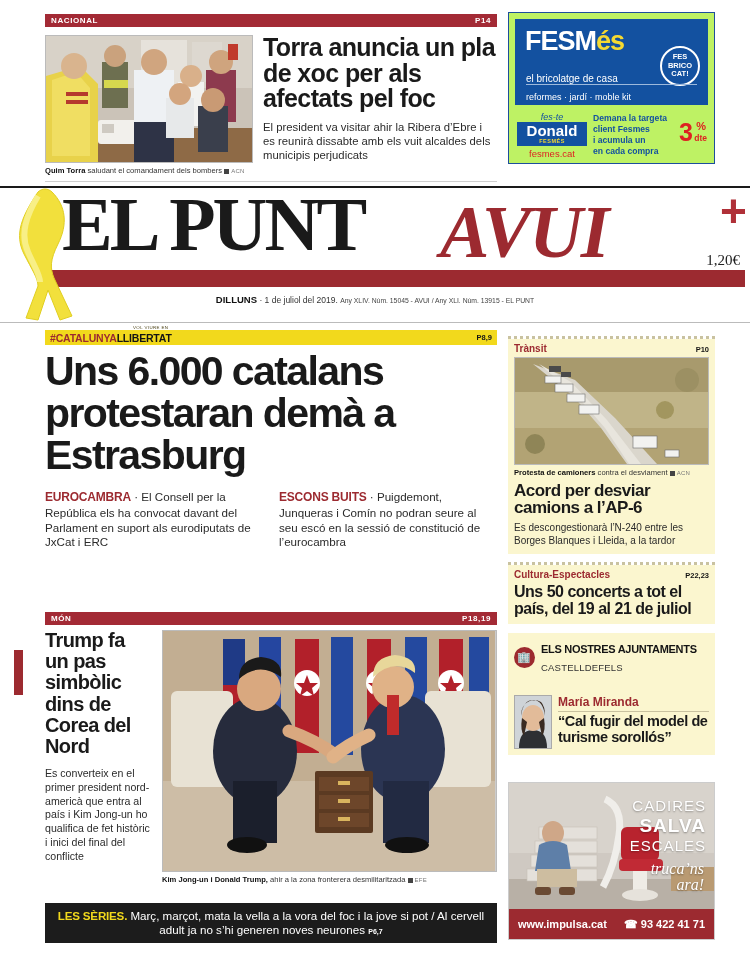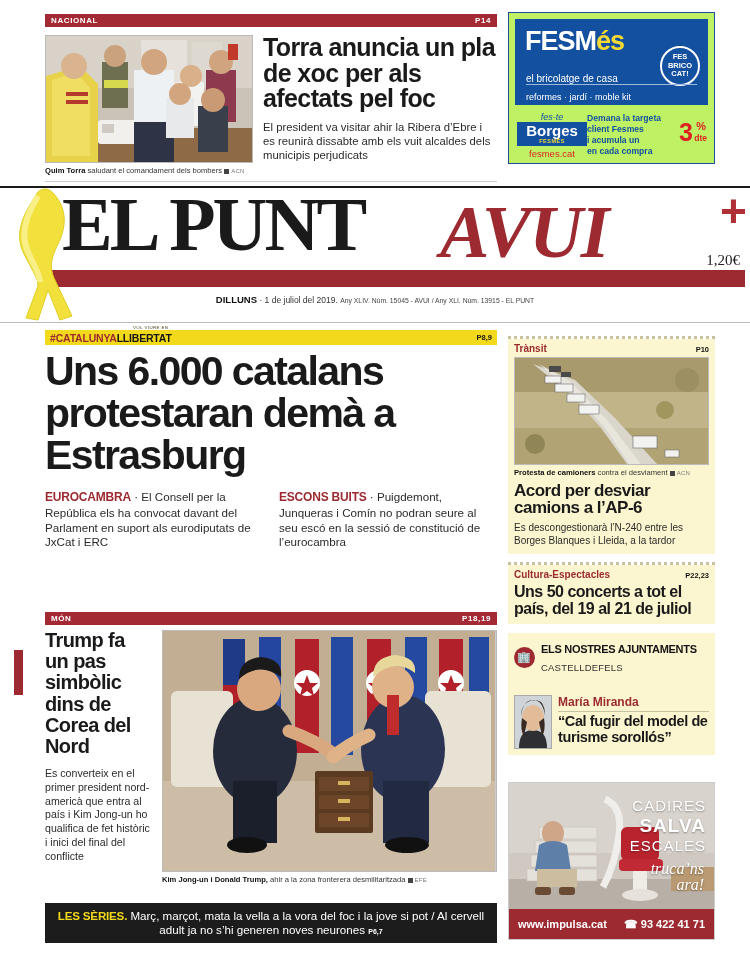--- a/index.html
+++ b/index.html
@@ -43,21 +43,21 @@
     border:1px solid #1d4e9c; background:#bef264; }
   .fesmes-blue { background:#1351a0; margin:6px; height:86px; position:relative; color:#fff; }
   .fesmes-title { font-size:27px; font-weight:bold; letter-spacing:-1px; padding:9px 0 0 10px; line-height:1;}
   .fesmes-title .es { color:#f4d932; }
   .fesmes-sub { font-size:10px; padding-left:11px; margin-top:18px;}
   .fesmes-badge { position:absolute; right:8px; top:27px; width:40px; height:40px; border:2px solid #fff;
     border-radius:50%; font-size:7.5px; font-weight:bold; line-height:1.15; display:flex; flex-direction:column;
     align-items:center; justify-content:center; color:#fff; }
   .fesmes-line { position:absolute; left:11px; right:11px; bottom:20px; border-top:1px solid #9db9dc;}
   .fesmes-cats { position:absolute; left:11px; bottom:3px; font-size:9px;}
-  .fesmes-bottom { display:flex; padding:2px 7px 0 8px; justify-content:flex-end;}
+  .fesmes-bottom { display:flex; padding:2px 7px 0 8px; gap:6px;justify-content:flex-end;}
   .client-box { width:70px; }
   .feste { font-size:9px; color:#1351a0; font-style:italic; text-align:center; line-height:1; }
   .client-chip { background:#1351a0; color:#fff; text-align:center; padding:1px 0 2px; }
   .client-chip .c1 { font-size:15px; font-weight:bold; line-height:1; }
   .client-chip .c2 { font-size:5.5px; color:#f4d932; font-weight:bold; letter-spacing:.5px;}
   .fesmes-url { color:#d22; font-size:9.5px; font-weight:normal; text-align:center; margin-top:2px;}
   .promo { font-size:8.6px; font-weight:bold; color:#1351a0; line-height:1.28; flex:1; position:relative;}
   .promo .big3 { position:absolute; right:14px; top:7px; font-size:25px; color:#d22; font-weight:bold; line-height:1;}
   .promo .pct { position:absolute; right:1px; top:6px; font-size:11px; color:#d22; font-weight:bold;}
   .promo .dte { position:absolute; right:0px; top:20px; font-size:8.5px; color:#d22; font-weight:bold;}
@@ -213,21 +213,21 @@
         <span>BRICO</span>
         <span>CAT!</span>
       </div>
       <div class="fesmes-line"></div>
       <div class="fesmes-cats">reformes · jardí · moble kit</div>
     </div>
     <div class="fesmes-bottom">
       <div class="client-box">
         <div class="feste">fes-te</div>
         <div class="client-chip">
-          <div class="c1">Borges</div>
+          <div class="c1">Donald</div>
           <div class="c2">FESMÉS</div>
         </div>
         <div class="fesmes-url">fesmes.cat</div>
       </div>
       <div class="promo">
         <div>Demana la targeta</div>
         <div>client Fesmes</div>
         <div>i acumula un</div>
         <div>en cada compra</div>
         <span class="big3">3</span>

